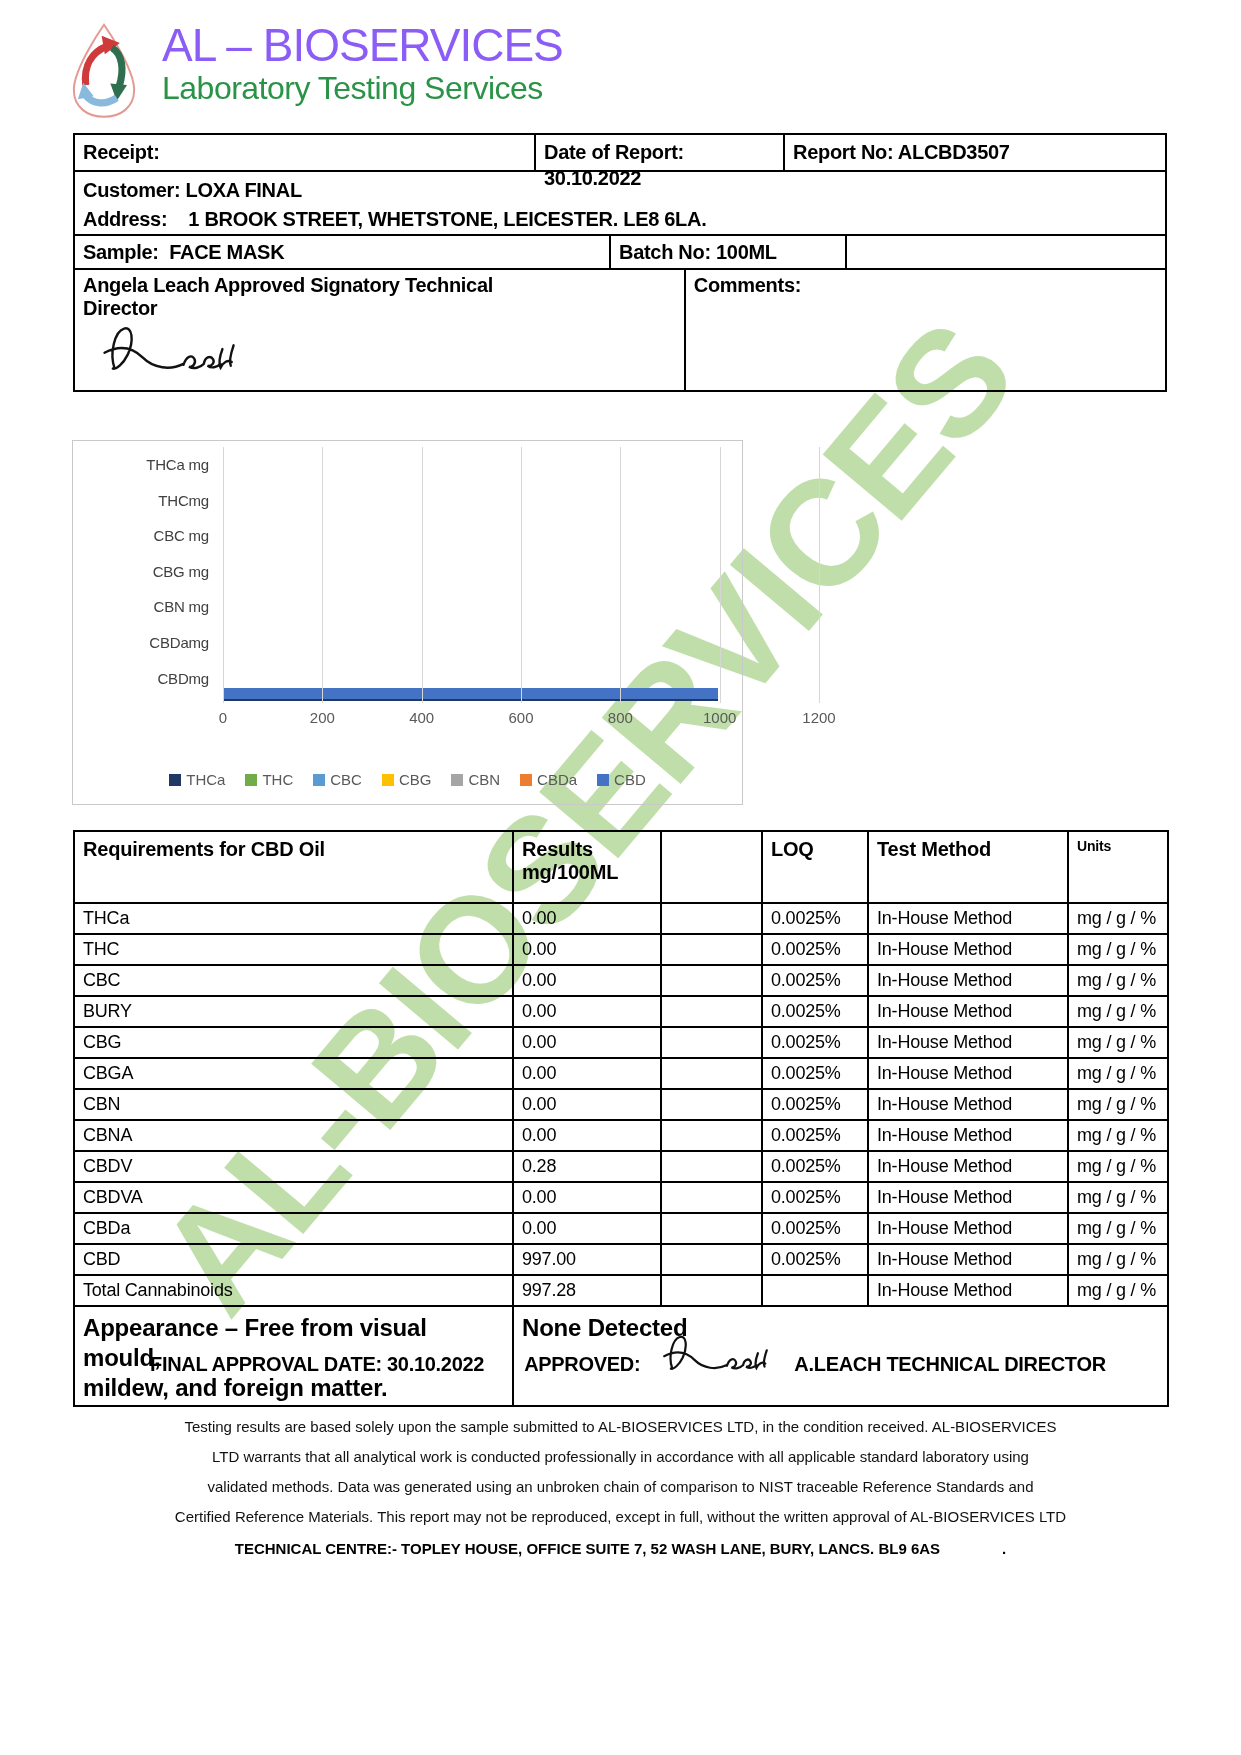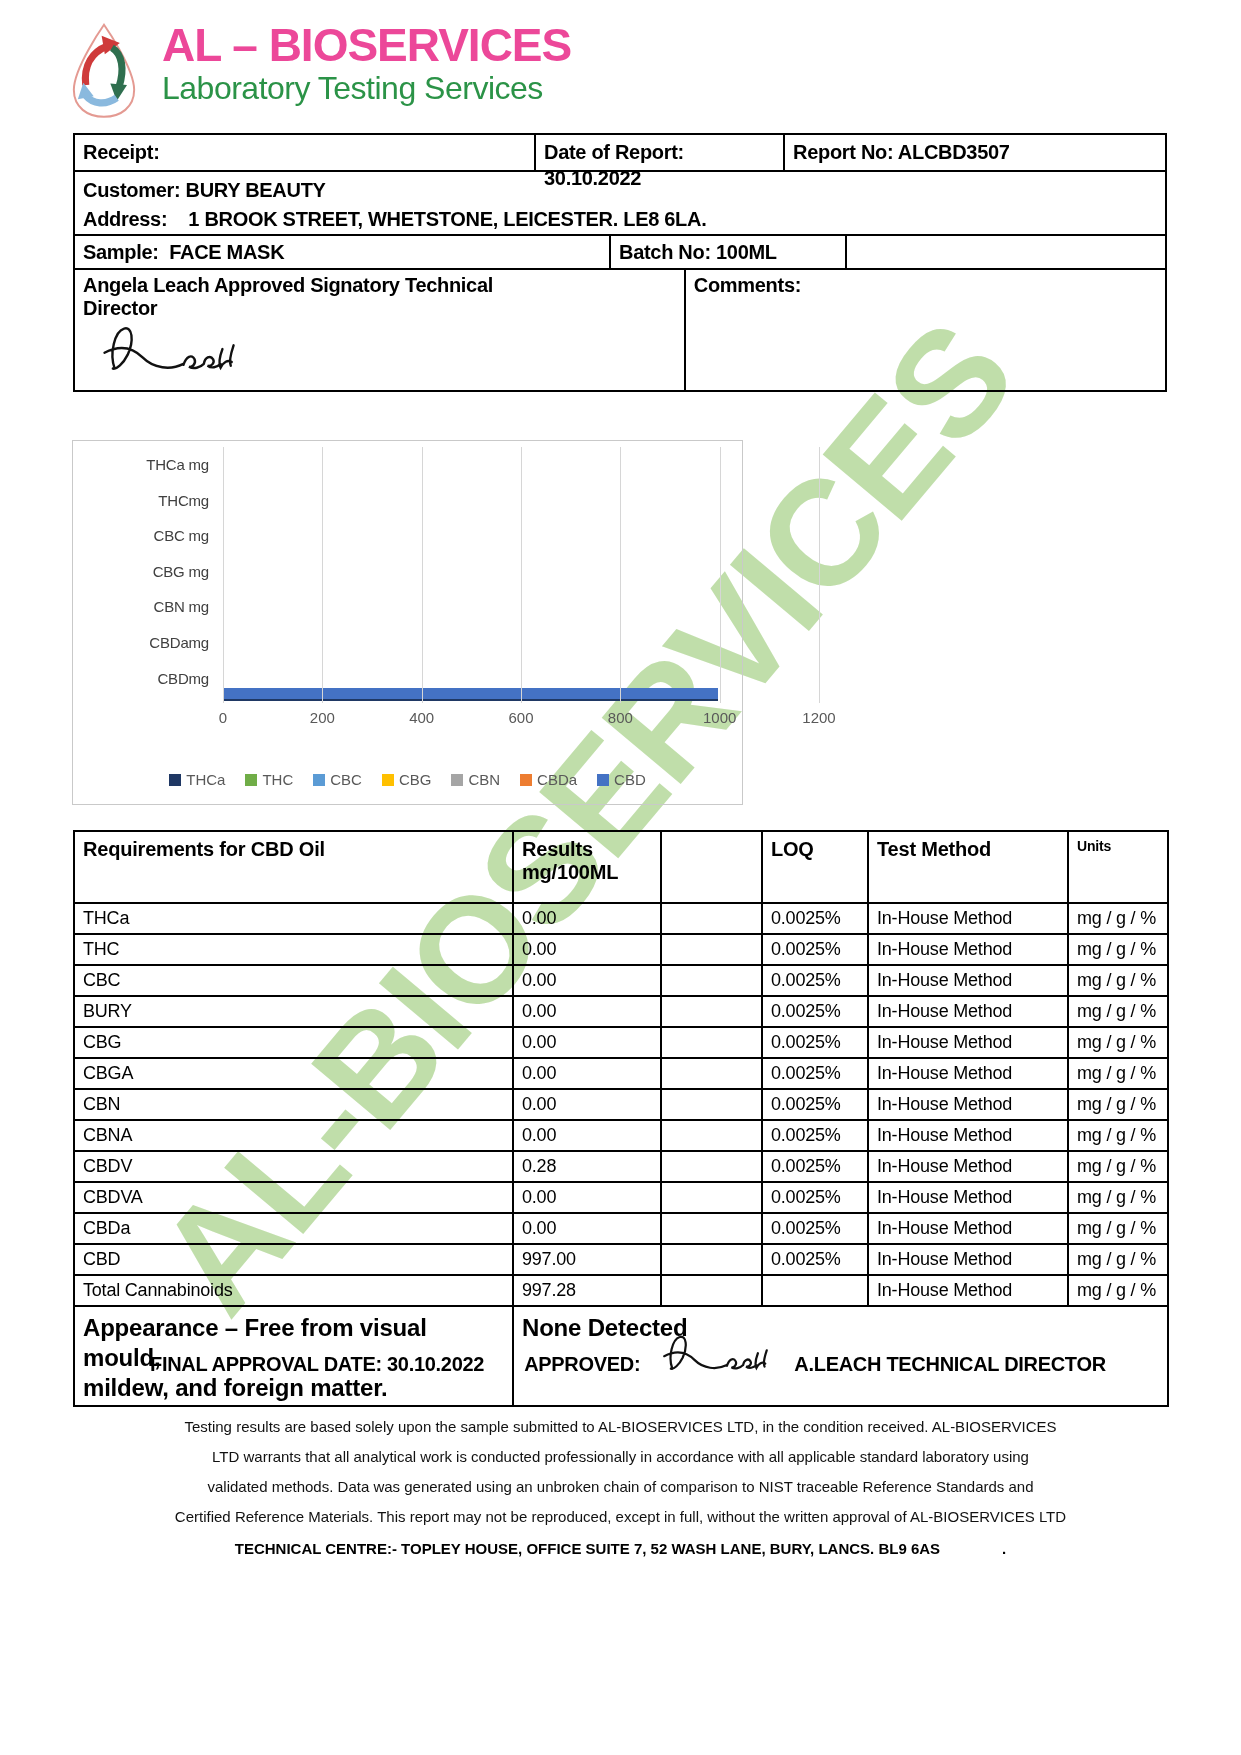--- a/index.html
+++ b/index.html
@@ -7,21 +7,21 @@
         font-family:"Liberation Sans","DejaVu Sans",sans-serif;color:#000;overflow:hidden;}
   
   .watermark{position:absolute;left:585px;top:818px;transform:translate(-50%,-50%) rotate(-50deg);
              font-size:150px;font-weight:bold;letter-spacing:-3px;white-space:nowrap;
              color:rgba(140,195,100,0.55);z-index:1;}
   .layer{position:absolute;z-index:2;}
   
   .brand{left:60px;top:20px;display:flex;align-items:flex-start;}
   .brand .logo{width:88px;height:100px;}
   .brand .text{margin-left:14px;}
-  .brand-title{font-size:46px;font-weight:bold;color:#ec4899;letter-spacing:-1px;line-height:50px;}
+  .brand-title{font-size:46px;font-weight:normal;color:#8b5cf6;letter-spacing:-1px;line-height:50px;}
   .brand-sub{font-size:32px;color:#2B9347;letter-spacing:-0.5px;line-height:36px;}
   
   .itable{left:73px;top:133px;width:1094px;border:2px solid #000;box-sizing:border-box;}
   .irow{display:flex;border-top:2px solid #000;box-sizing:border-box;}
   .irow:first-child{border-top:none;}
   .icell{box-sizing:border-box;border-left:2px solid #000;padding:4px 8px;font-weight:bold;font-size:20px;letter-spacing:-0.3px;}
   .icell:first-child{border-left:none;}
   .r1{height:35px;}.r1 .icell{line-height:26px;}
   .r2{height:64px;}.r2 .icell{line-height:29px;}
   .r3{height:34px;}.r3 .icell{line-height:25px;}
@@ -84,21 +84,21 @@
   </div>
 
   <div class="layer itable">
     <div class="irow r1">
       <div class="icell" style="width:459px">Receipt:</div>
       <div class="icell" style="width:249px">Date of Report: 30.10.2022</div>
       <div class="icell" style="width:321px">Report No: ALCBD3507</div>
     </div>
     <div class="irow r2">
       <div class="icell" style="width:1094px">
-        <div>Customer: BURY BEAUTY</div>
+        <div>Customer: LOXA FINAL</div>
         <div>Address:&nbsp;&nbsp;&nbsp;&nbsp;1 BROOK STREET, WHETSTONE, LEICESTER. LE8 6LA.</div>
       </div>
     </div>
     <div class="irow r3">
       <div class="icell" style="width:535px">Sample:&nbsp;&nbsp;FACE MASK</div>
       <div class="icell" style="width:236px">Batch No: 100ML</div>
       <div class="icell" style="width:321px"></div>
     </div>
     <div class="irow r4">
       <div class="icell" style="width:611px">

